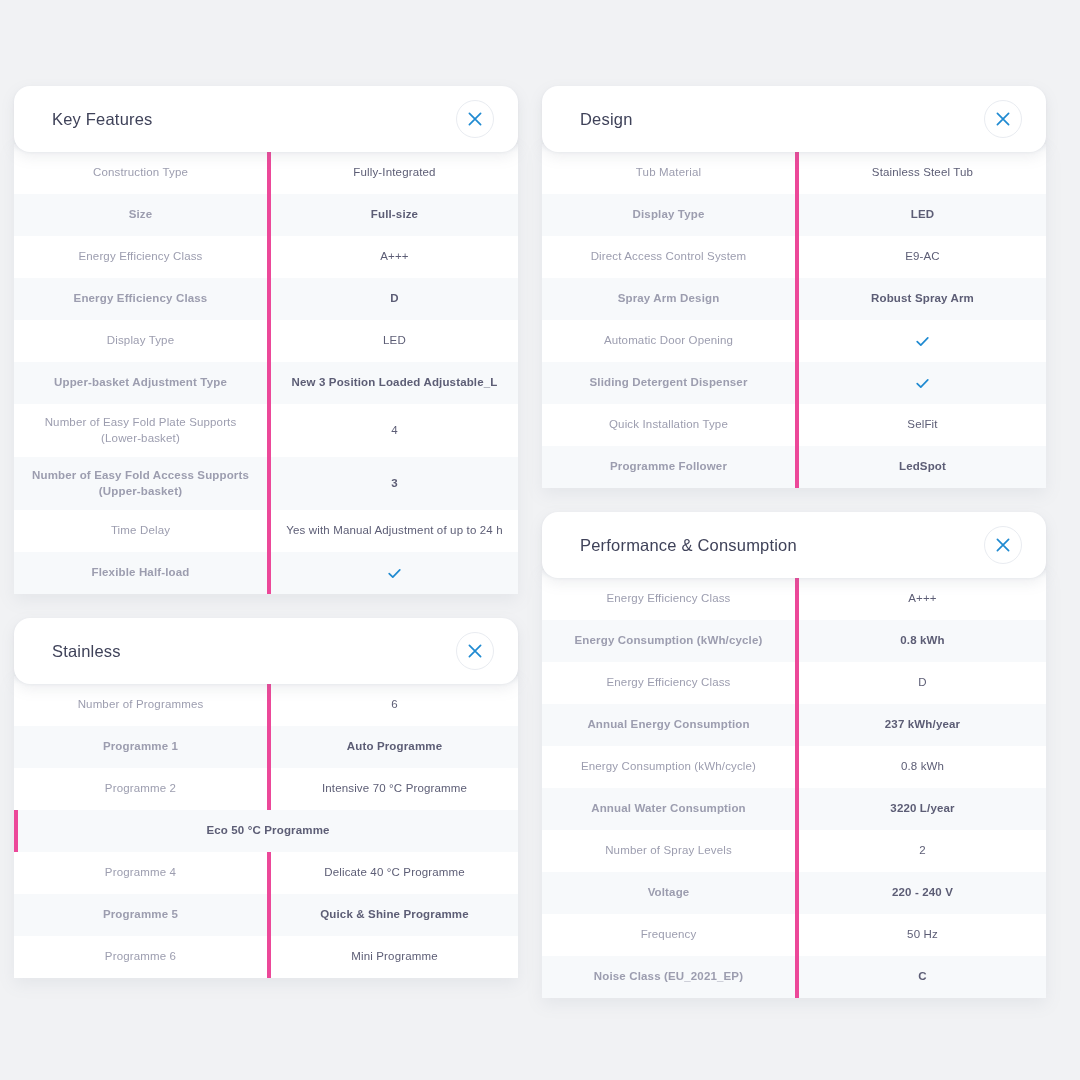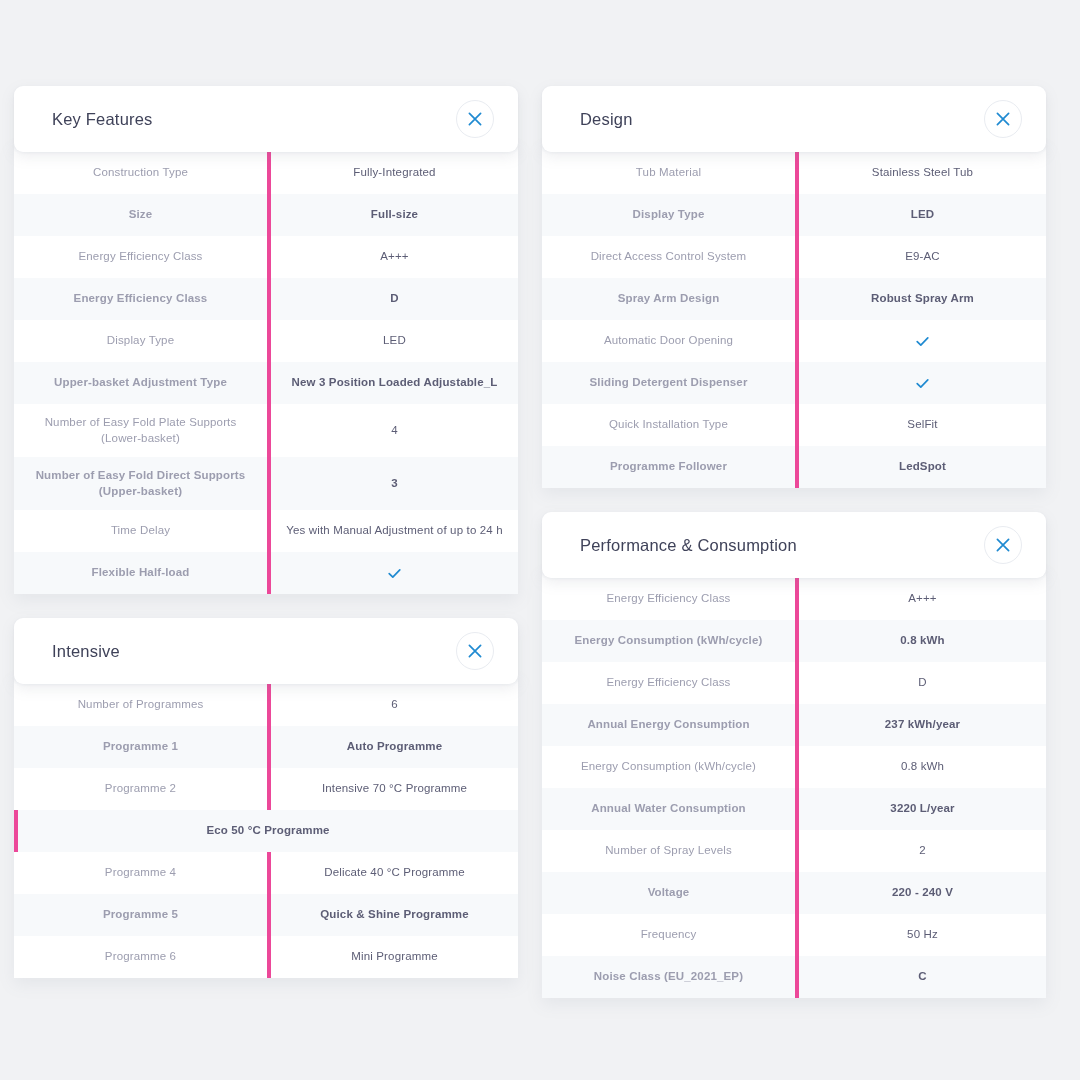--- a/index.html
+++ b/index.html
@@ -34,21 +34,21 @@
 
   
   .card {
     width: 504px;
     display: block;
   }
 
   .card-header {
     position: relative;
     background: #ffffff;
-    border-radius: 9px;
+    border-radius: 16px;
     height: 66px;
     display: flex;
     align-items: center;
     justify-content: space-between;
     padding: 0 24px 0 38px;
     box-shadow: 0 5px 14px rgba(120,130,150,.13), 0 1px 3px rgba(120,130,150,.08);
     z-index: 3;
   }
 
   .card-title {
@@ -177,41 +177,41 @@
             </div>
             <div class="spec-row alt">
               <div class="spec-label">Upper-basket Adjustment Type</div>
               <div class="spec-value">New 3 Position Loaded Adjustable_L</div>
             </div>
             <div class="spec-row">
               <div class="spec-label">Number of Easy Fold Plate Supports (Lower-basket)</div>
               <div class="spec-value">4</div>
             </div>
             <div class="spec-row alt">
-              <div class="spec-label">Number of Easy Fold Direct Supports (Upper-basket)</div>
+              <div class="spec-label">Number of Easy Fold Access Supports (Upper-basket)</div>
               <div class="spec-value">3</div>
             </div>
             <div class="spec-row">
               <div class="spec-label">Time Delay</div>
               <div class="spec-value">Yes with Manual Adjustment of up to 24 h</div>
             </div>
             <div class="spec-row alt">
               <div class="spec-label">Flexible Half-load</div>
               <div class="spec-value">
                 <span class="check"><svg width="15" height="15" viewBox="0 0 15 15" aria-hidden="true">
                     <path d="M2.2 7.6 L5.8 11.1 L12.8 3.9" stroke="#1f8ad1" stroke-width="1.7" stroke-linecap="round" stroke-linejoin="round" fill="none"></path>
                   </svg></span>
               </div>
             </div>
           </div>
       </section>
 
       <section class="card">
         <div class="card-header">
-          <h2 class="card-title">Intensive</h2>
+          <h2 class="card-title">Stainless</h2>
           <button class="close-btn">
             <span>
               <svg width="14" height="14" viewBox="0 0 14 14" aria-hidden="true">
                 <path d="M1.4 1.4 L12.6 12.6 M12.6 1.4 L1.4 12.6" stroke="#1f8ad1" stroke-width="1.7" stroke-linecap="round" fill="none"></path>
               </svg>
             </span>
           </button>
         </div>
         <div class="spec-table">
             <div class="spec-row">

